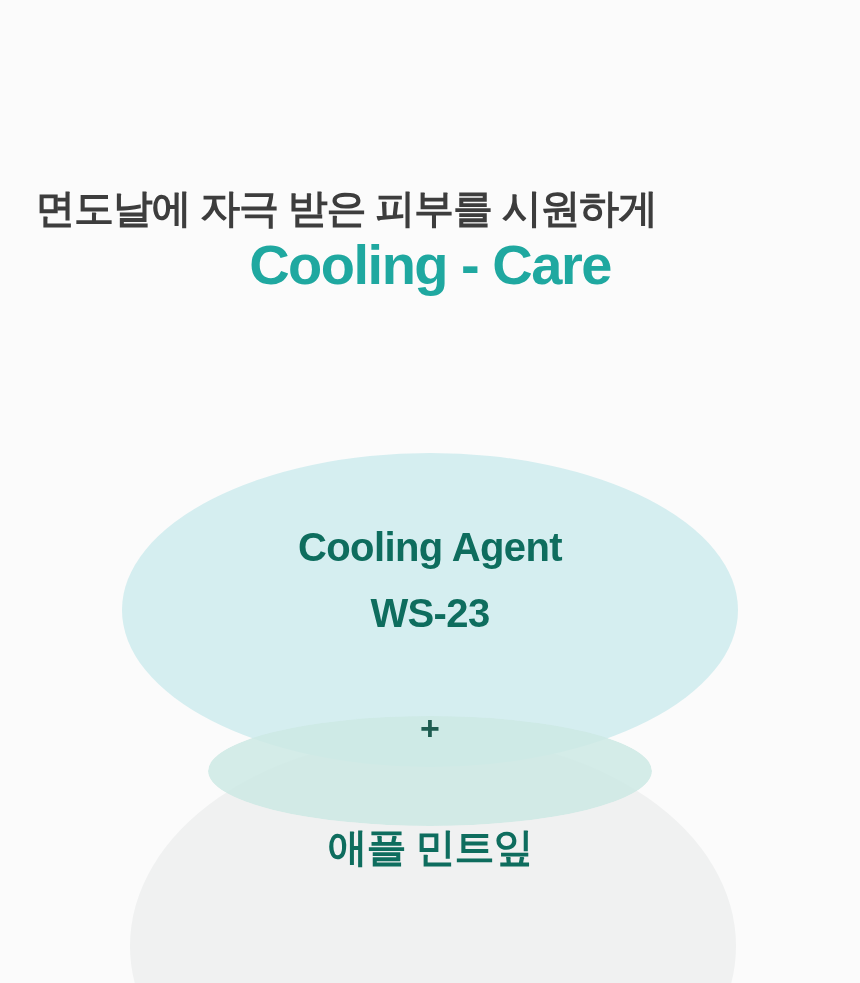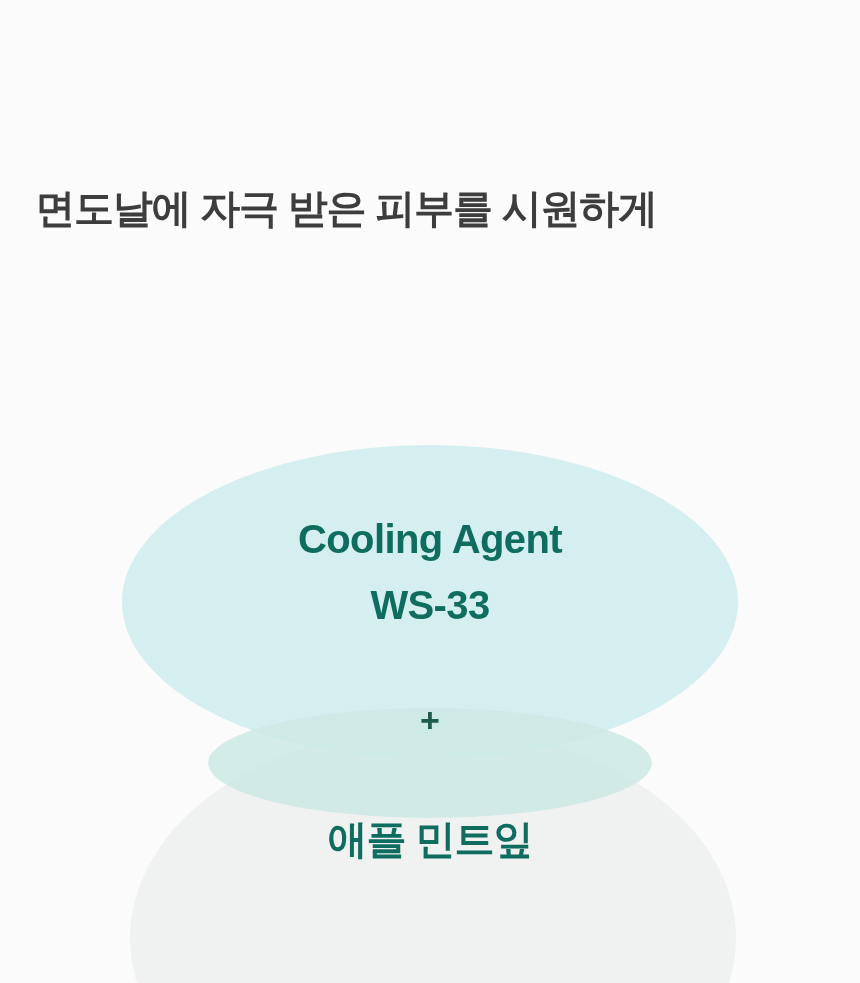--- a/index.html
+++ b/index.html
@@ -61,21 +61,21 @@
     font-size: 56px;
     font-weight: 700;
     line-height: 70px;
     letter-spacing: -1.5px;
   }
 
   
   .blob-stage {
     position: absolute;
     left: 0;
-    top: 8px;
+    top: 16px;
     width: 860px;
     height: 702px;
   }
 
   .blob {
     position: absolute;
     border-radius: 50%;
   }
 
   .blob-bottom {
@@ -146,30 +146,31 @@
   .label-bottom .sub { display: block; }
 </style>
 </head>
 <body>
 
 <div id="page">
 
 
   <div class="headline">면도날에 자극 받은 피부를 시원하게</div>
 
+  <div class="headline-accent">Cooling - Care</div>
 
   <div class="blob-stage">
 
     <div class="blob blob-bottom"></div>
     <div class="blob blob-top"></div>
     <div class="blob-overlap"></div>
 
     <div class="blob-label label-top">
       <span class="sub">Cooling Agent</span>
-      <span class="sub">WS-33</span>
+      <span class="sub">WS-23</span>
     </div>
 
     <div class="plus-sign">+</div>
 
     <div class="blob-label label-bottom">
       <span class="sub">애플 민트잎</span>
     </div>
 
   </div>
 

